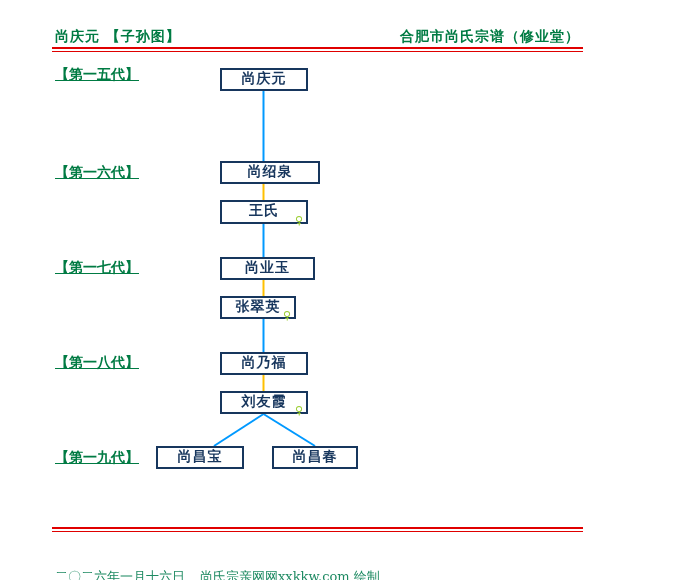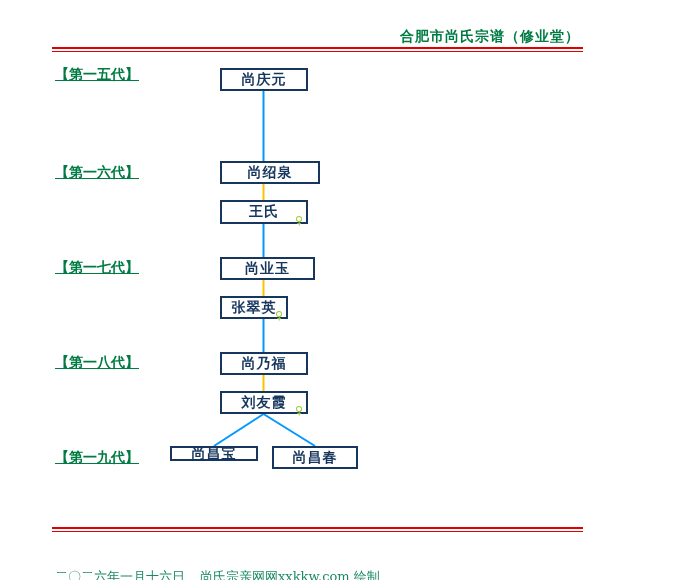--- a/index.html
+++ b/index.html
@@ -52,21 +52,21 @@
     position: absolute;
     left: 0; top: 0;
     width: 680px; height: 580px;
   }
   
   .pbox {
     position: absolute;
     background: #ffffff;
     border: 2px solid #17365D;
     display: flex;
-    align-items: center;
+    align-items: flex-start;
     justify-content: center;
     cursor: pointer;
   }
   .pname {
     font-size: 14px;
     font-weight: bold;
     color: #17365D;
     letter-spacing: 1px;
     white-space: nowrap;
   }
@@ -89,20 +89,21 @@
     white-space: nowrap;
   }
   .footer-date { left: 55px; }
   .footer-credit { left: 200px; }
 </style>
 </head>
 <body>
 
 <div class="page">
 
+  <div class="title title-left">尚庆元 【子孙图】</div>
   <div class="title title-right">合肥市尚氏宗谱（修业堂）</div>
   <div class="rule rule-top"></div>
 
   <svg class="connectors" width="680" height="580" viewBox="0 0 680 580">
     <line x1="263.5" y1="91" x2="263.5" y2="161" stroke="#0099FF" stroke-width="2"></line>
     <line x1="263.5" y1="184" x2="263.5" y2="200" stroke="#FFC000" stroke-width="2"></line>
     <line x1="263.5" y1="224" x2="263.5" y2="257" stroke="#0099FF" stroke-width="2"></line>
     <line x1="263.5" y1="280" x2="263.5" y2="296" stroke="#FFC000" stroke-width="2"></line>
     <line x1="263.5" y1="319" x2="263.5" y2="352" stroke="#0099FF" stroke-width="2"></line>
     <line x1="263.5" y1="375" x2="263.5" y2="391" stroke="#FFC000" stroke-width="2"></line>
@@ -126,35 +127,35 @@
 
   <div class="pbox" style="left:220px;top:200px;width:88px;height:24px">
     <span class="pname">王氏</span>
     <span class="fmark">♀</span>
   </div>
 
   <div class="pbox" style="left:220px;top:257px;width:95px;height:23px">
     <span class="pname">尚业玉</span>
   </div>
 
-  <div class="pbox" style="left:220px;top:296px;width:68px;height:23px">
+  <div class="pbox" style="left:220px;top:296px;width:76px;height:23px">
     <span class="pname">张翠英</span>
     <span class="fmark">♀</span>
   </div>
 
   <div class="pbox" style="left:220px;top:352px;width:88px;height:23px">
     <span class="pname">尚乃福</span>
   </div>
 
   <div class="pbox" style="left:220px;top:391px;width:88px;height:23px">
     <span class="pname">刘友霞</span>
     <span class="fmark">♀</span>
   </div>
 
-  <div class="pbox" style="left:170px;top:446px;width:88px;height:15px">
+  <div class="pbox" style="left:156px;top:446px;width:88px;height:23px">
     <span class="pname">尚昌宝</span>
   </div>
 
   <div class="pbox" style="left:272px;top:446px;width:86px;height:23px">
     <span class="pname">尚昌春</span>
   </div>
 
   <div class="rule rule-bottom"></div>
   <div class="footer-text footer-date">二〇二六年一月十六日</div>
   <div class="footer-text footer-credit">尚氏宗亲网网xxkkw.com 绘制</div>

